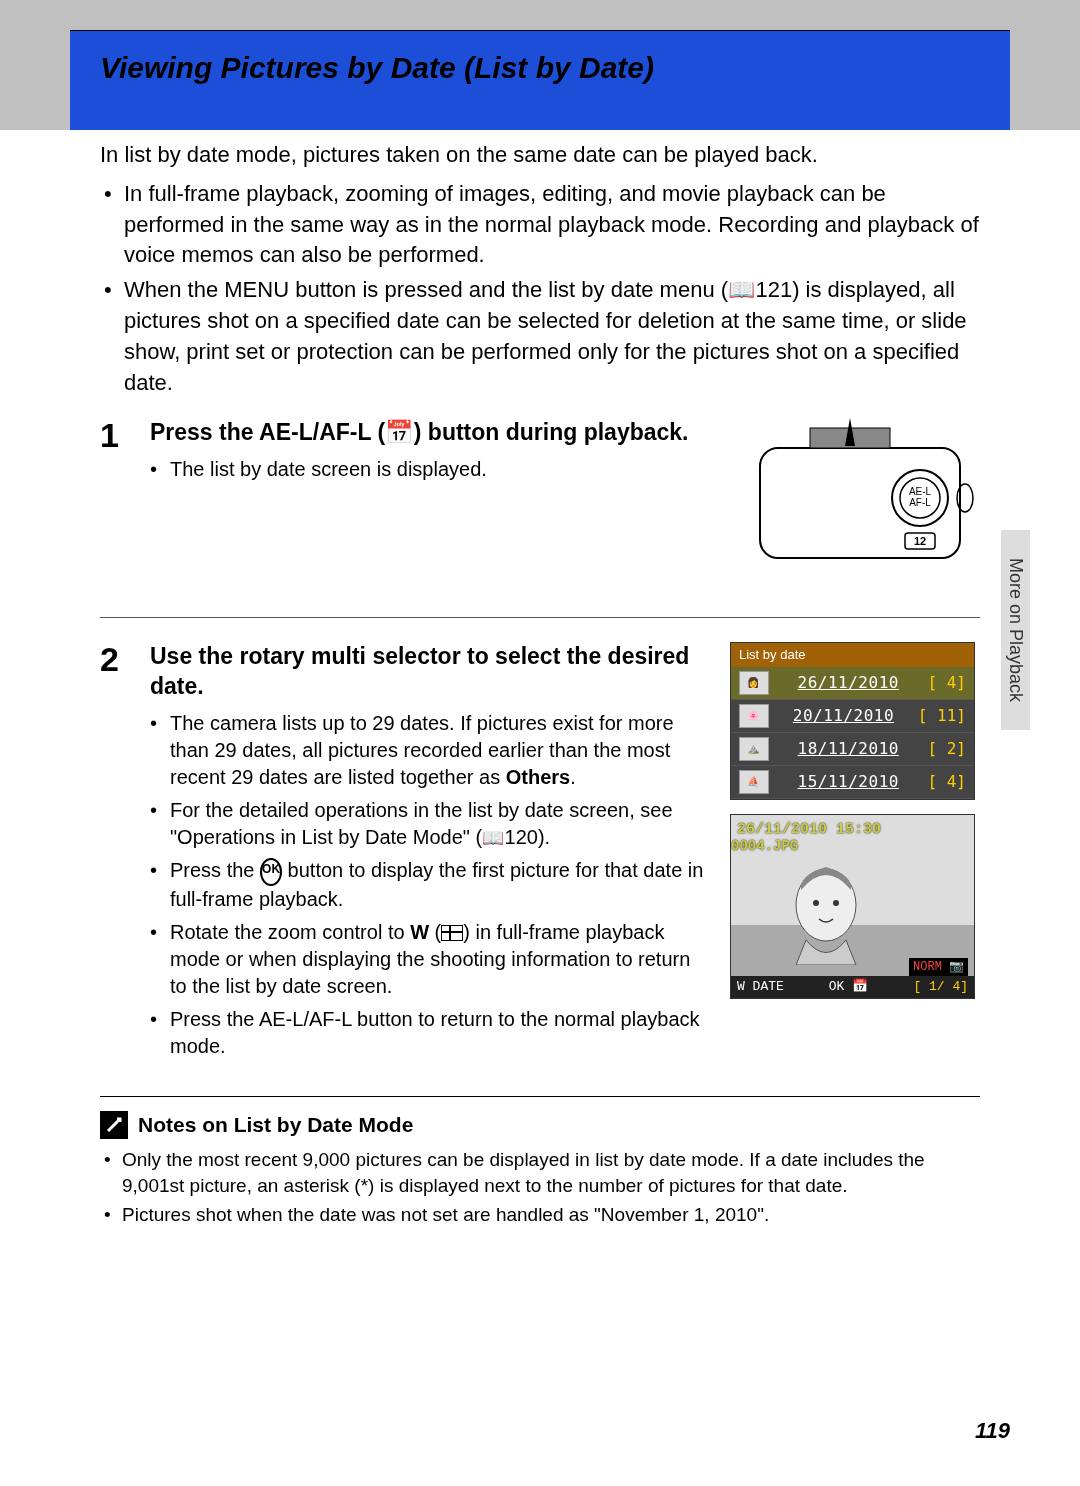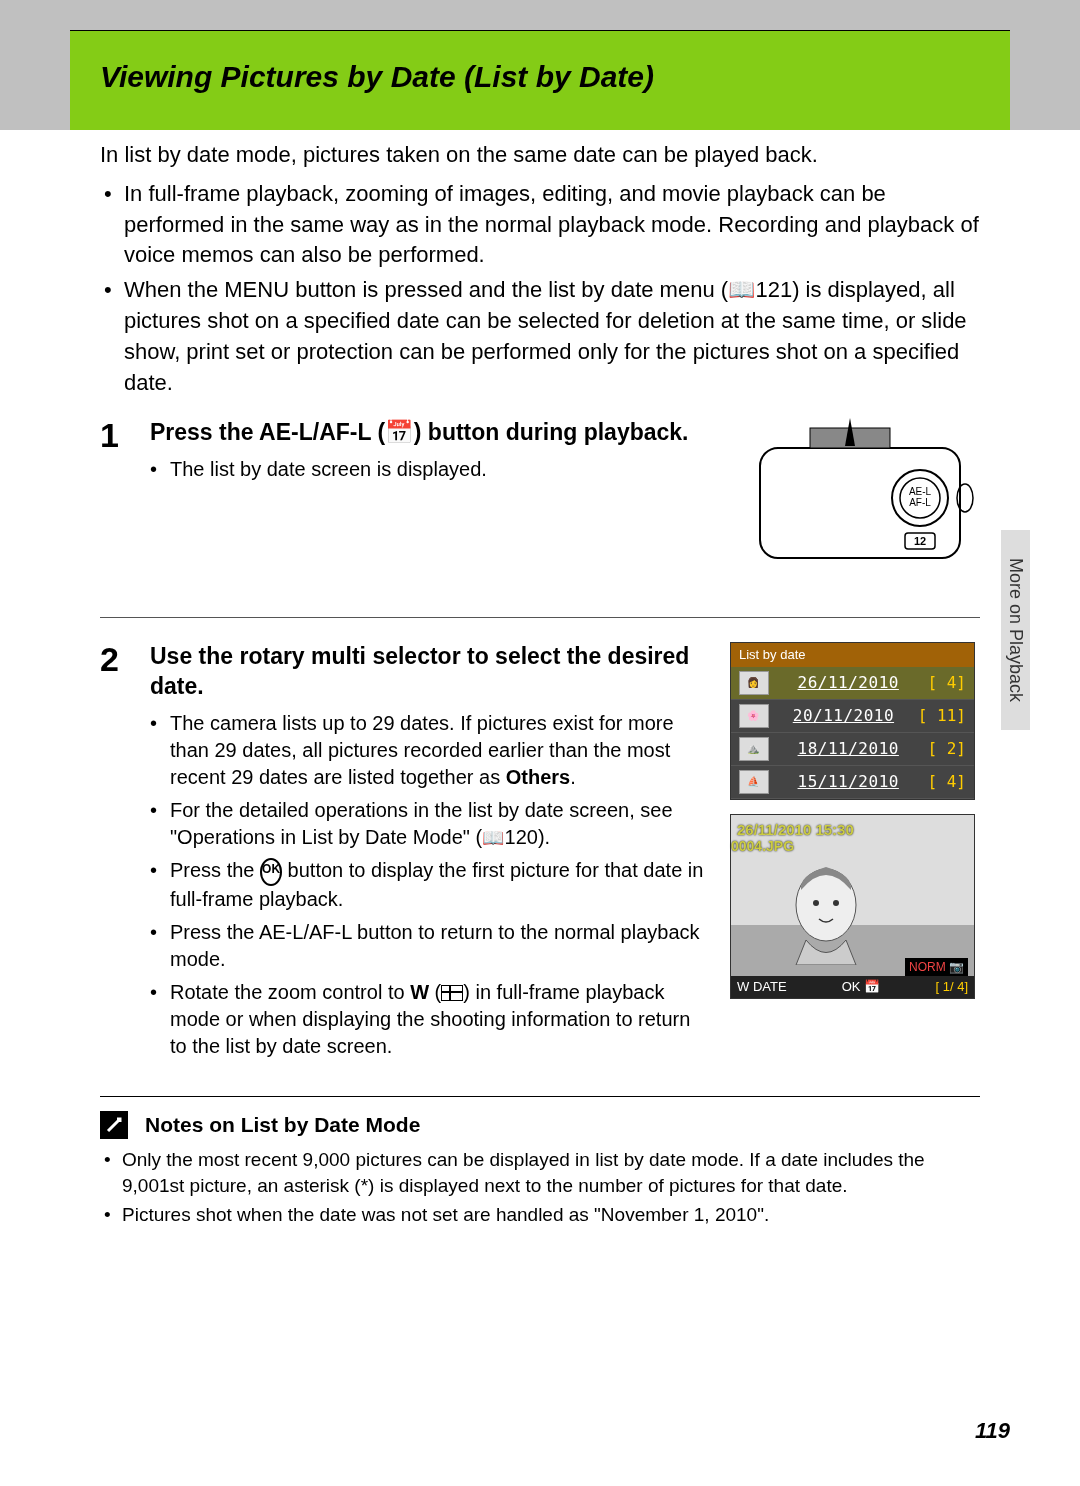--- a/index.html
+++ b/index.html
@@ -10,23 +10,23 @@
     height: 1486px;
     position: relative;
     color: #000;
   }
   .gray-header {
     background: #c0c0c0;
     padding: 30px 0 0 0;
     height: 130px;
   }
   .gray-header-inner {
-    background: #84cc16;
+    background: #1d4ed8;
     margin: 0 70px;
-    padding: 29px 30px 0 30px;
+    padding: 20px 30px 0 30px;
     border-top: 1.5px solid #000;
     height: 100px;
   }
   .main-title {
     font-size: 30px;
     font-weight: bold;
     font-style: italic;
     margin-bottom: 8px;
   }
   .content {
@@ -104,21 +104,21 @@
   }
   .date-text { flex: 1; text-align: center; font-family: monospace; letter-spacing: 0.5px; text-decoration: underline; }
   .date-count { color: #ffcc00; font-family: monospace; }
   
   .playback-screen {
     width: 245px; height: 185px;
     border: 1px solid #333;
     background: linear-gradient(#ddd 0%, #ddd 60%, #aaa 60%, #aaa 100%);
     position: relative;
     margin-top: 14px;
-    font-family: Liberation Sans, sans-serif;
+    font-family: Liberation Mono, monospace;
   }
   .pb-top {
     position: absolute; top: 4px; left: 6px;
     color: #cccc44; font-size: 15px; font-weight: bold;
     text-shadow: 0 0 2px #000;
   }
   .pb-file {
     position: absolute; top: 22px; left: 0;
     color: #cccc44; font-size: 14px; font-weight: bold;
     text-shadow: 0 0 2px #000;
@@ -158,21 +158,21 @@
     padding: 0 100px;
     font-size: 19px;
     line-height: 1.35;
   }
   .notes-title {
     font-weight: bold;
     font-size: 21px;
     margin-bottom: 8px;
     display: flex;
     align-items: center;
-    gap: 17px;
+    gap: 10px;
   }
   .notes-icon {
     display: inline-flex;
     width: 28px; height: 28px;
     background: #000;
     align-items: center; justify-content: center;
   }
   .notes-icon svg { width: 20px; height: 20px; }
   .notes-list { list-style: none; margin-left: 4px; }
   .notes-list li { position: relative; padding-left: 18px; margin-bottom: 4px; }
@@ -257,24 +257,24 @@
       <ul class="step-sublist">
         <li>
           <span>The camera lists up to 29 dates. If pictures exist for more than 29 dates, all pictures recorded earlier than the most recent 29 dates are listed together as </span><b>Others</b><span>.</span>
         </li>
         <li>
           <span>For the detailed operations in the list by date screen, see "Operations in List by Date Mode" (</span><span class="book-icon">📖</span><span>120).</span>
         </li>
         <li>
           <span>Press the </span><span class="ok-icon">OK</span><span> button to display the first picture for that date in full-frame playback.</span>
         </li>
-        <li>Press the AE-L/AF-L button to return to the normal playback mode.</li>
         <li>
           <span>Rotate the zoom control to </span><span class="w-icon">W</span> (<span class="thumb-icon"></span>)<span> in full-frame playback mode or when displaying the shooting information to return to the list by date screen.</span>
         </li>
+        <li>Press the AE-L/AF-L button to return to the normal playback mode.</li>
       </ul>
     </div>
     <div class="step2-right">
       <div class="date-screen">
         <div class="date-screen-header">List by date</div>
         <div class="date-row selected">
           <span class="date-thumb">👩</span>
           <span class="date-text">26/11/2010</span>
           <span class="date-count">[   4]</span>
         </div>

